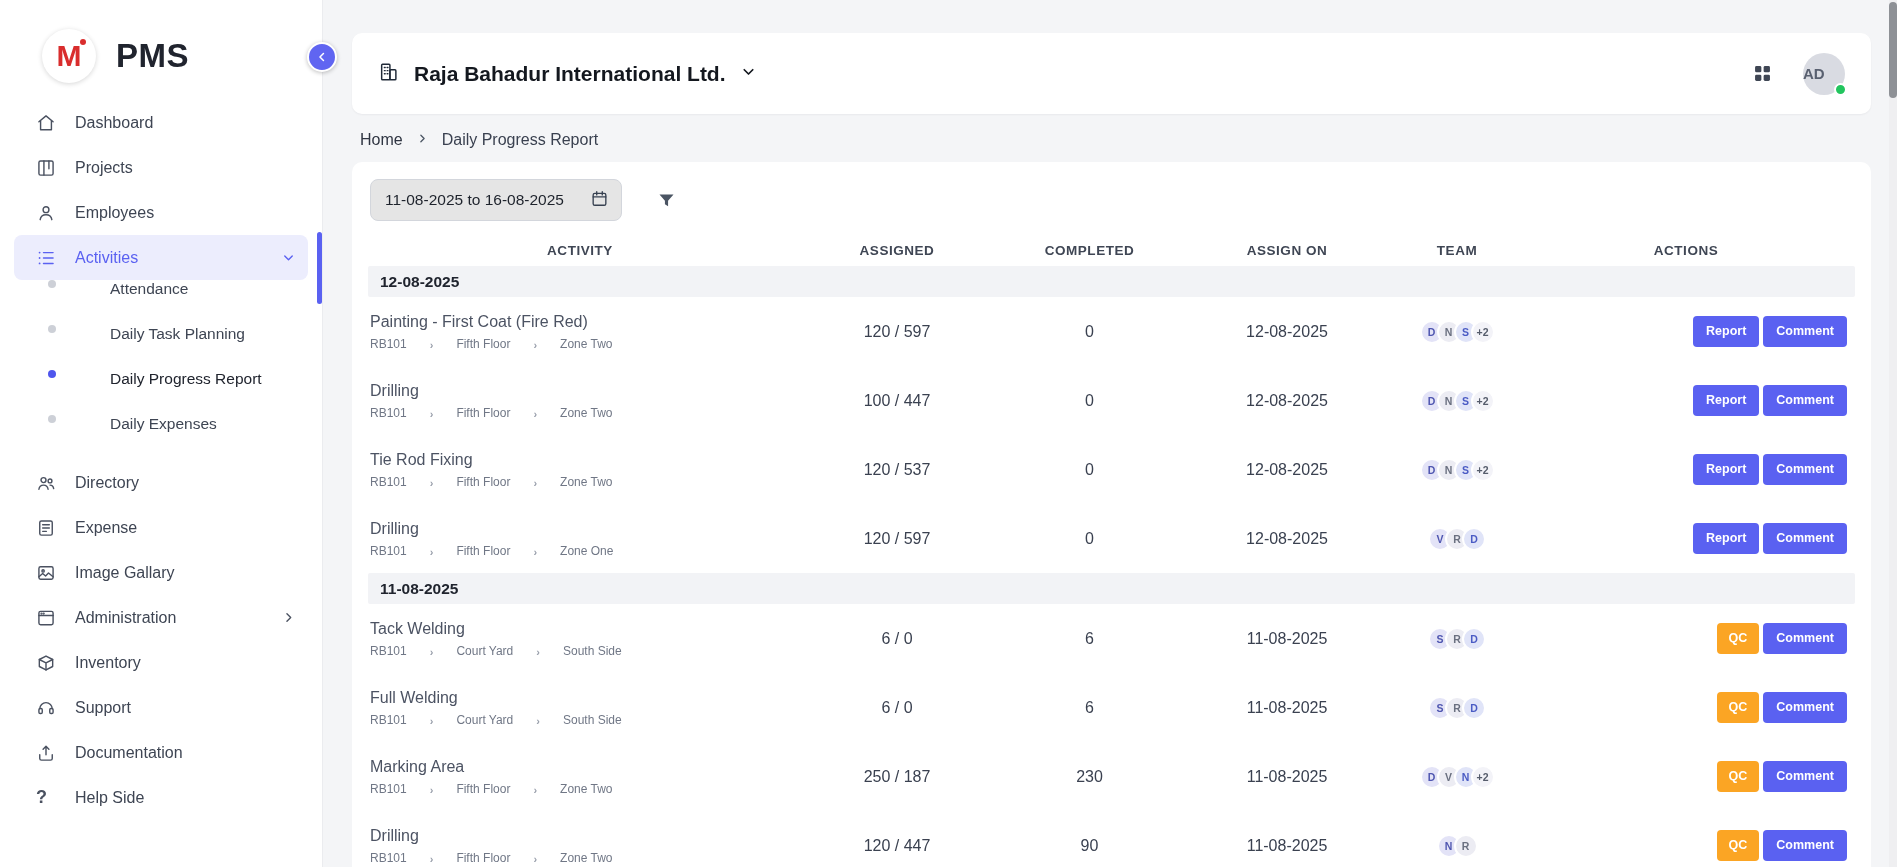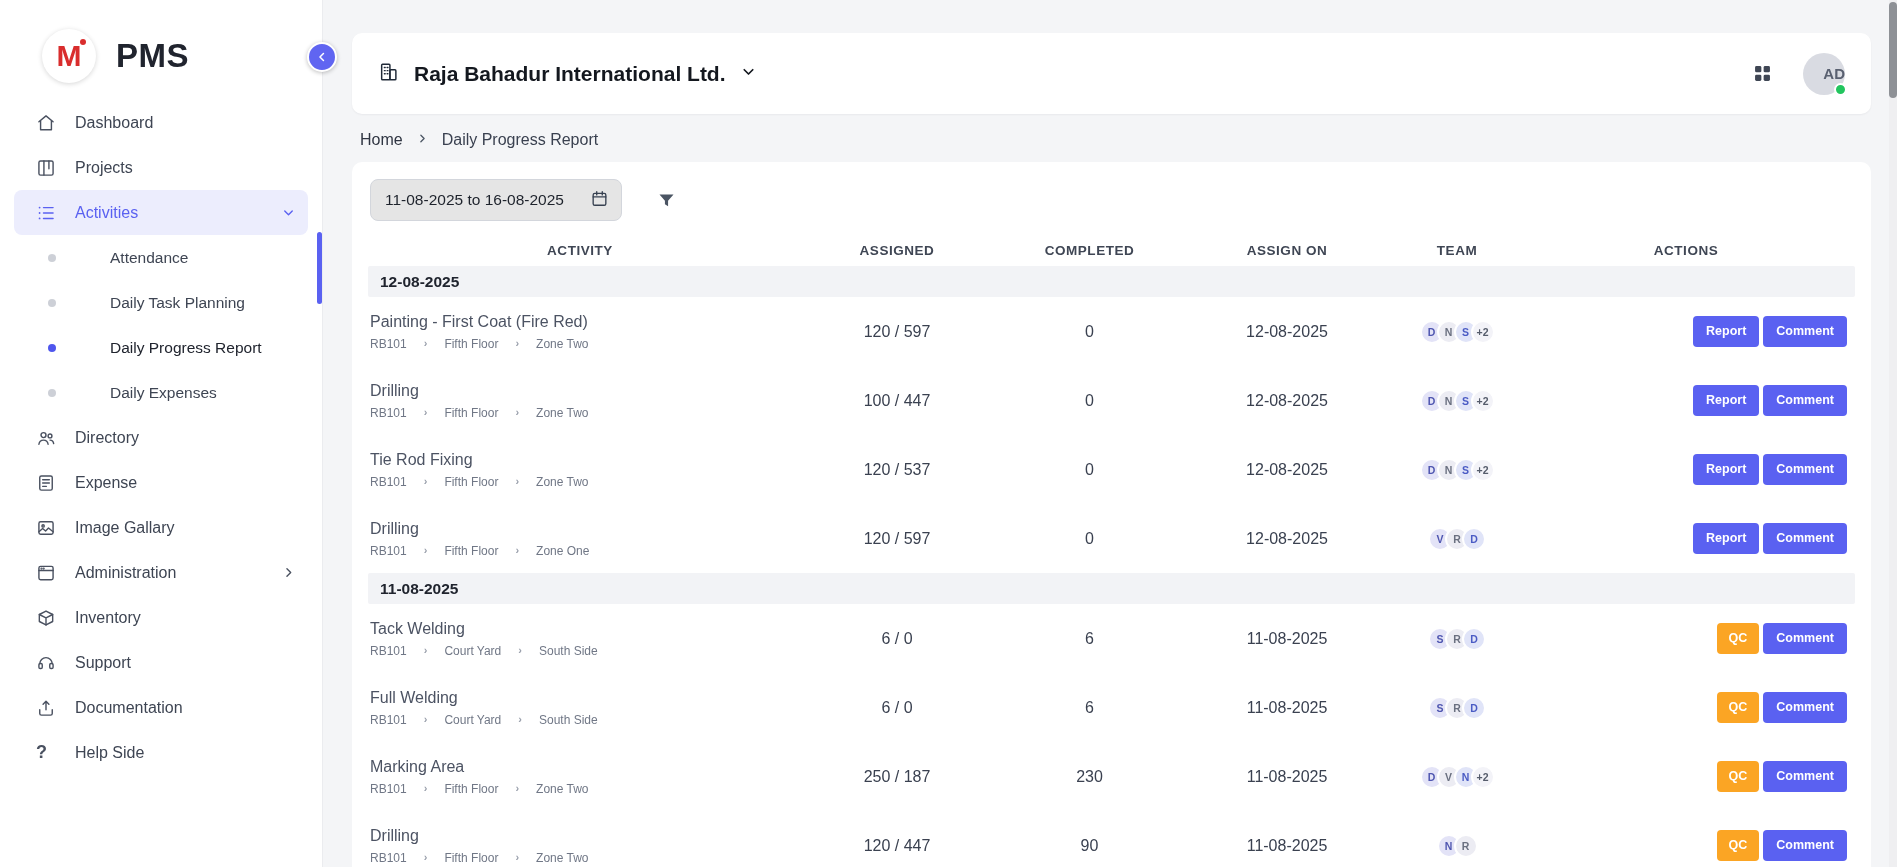--- a/index.html
+++ b/index.html
@@ -13,54 +13,54 @@
   .logo-badge::after { content:""; position:absolute; top:10px; right:10px; width:6px; height:6px; border-radius:50%; background:#D92D2D; }
   .logo-text { font-size:33px; font-weight:700; color:#20242E; letter-spacing:.5px; }
   .collapse-btn { position:absolute; top:42px; right:-15px; width:30px; height:30px; border-radius:50%; background:#6065F1; border:2px solid #fff; color:#fff; display:flex; align-items:center; justify-content:center; cursor:pointer; box-shadow:0 1px 4px rgba(0,0,0,.25); z-index:9; }
   .nav { padding:17px 14px 0 14px; }
   .nav-item { display:flex; align-items:center; gap:19px; height:45px; padding:0 12px 0 22px; border-radius:8px; color:#3E4553; font-size:16px; font-weight:500; cursor:pointer; }
   .nav-item.active { background:#ECEDFD; color:#5A61F1; }
   .nav-icon { display:flex; color:#4A5160; flex-shrink:0; }
   .nav-item.active .nav-icon { color:#5A61F1; }
   .chev { margin-left:auto; display:flex; color:#5A61F1; }
   .chev.gray { color:#4A5160; }
-  .sub-item { display:flex; align-items:center; height:45px; padding-left:34px; gap:54px; font-size:15.5px; color:#3E4553; cursor:pointer; }
+  .sub-item { display:flex; align-items:flex-start; height:45px; padding-left:34px; gap:54px; font-size:15.5px; color:#3E4553; cursor:pointer; }
   .bullet { width:8px; height:8px; border-radius:50%; background:#CDD0D7; flex-shrink:0; }
   .sub-item.active { color:#20242E; font-weight:500; }
   .sub-item.active .bullet { background:#4F56ED; }
   .scroll-pill { position:absolute; right:0; top:232px; width:5px; height:72px; border-radius:3px; background:#5A61F1; }
   .helpdesk-glyph { width:20px; text-align:center; font-size:18px; font-weight:700; color:#4A5160; }
 
   
   .main { flex:1; padding:33px 26px 0 29px; min-width:0; }
   .topbar { background:#fff; border-radius:10px; height:81px; display:flex; align-items:center; padding:0 26px; box-shadow:0 1px 2px rgba(16,24,40,.05); }
   .company { display:flex; align-items:center; gap:14px; cursor:pointer; }
   .company-name { font-size:21px; font-weight:600; color:#14181F; }
   .topbar-right { margin-left:auto; display:flex; align-items:center; gap:30px; }
   .icon-btn { display:flex; align-items:center; justify-content:center; cursor:pointer; background:none; border:none; }
-  .avatar { width:42px; height:42px; border-radius:50%; background:#D9DBE2; color:#596070; display:flex; align-items:center; justify-content:flex-end; font-size:15px; font-weight:700; position:relative; cursor:pointer; }
+  .avatar { width:42px; height:42px; border-radius:50%; background:#D9DBE2; color:#596070; display:flex; align-items:center; justify-content:flex-start; font-size:15px; font-weight:700; position:relative; cursor:pointer; }
   .status-dot { position:absolute; bottom:-1px; right:-2px; width:13px; height:13px; border-radius:50%; background:#22C55E; border:2px solid #fff; }
 
   .breadcrumb { display:flex; align-items:center; gap:13px; margin:17px 0 13px 8px; font-size:16px; color:#2F3542; }
   .breadcrumb .crumb { cursor:pointer; }
   .breadcrumb .current { cursor:default; color:#3A4150; }
 
   .content-card { background:#fff; border-radius:10px; padding:16px 16px 0; height:900px; }
   .filter-row { display:flex; align-items:center; gap:34px; padding:2px 2px 14px; height:56px; }
   .date-input { display:flex; align-items:center; justify-content:space-between; border:1px solid #D3D6DC; border-radius:8px; height:42px; width:252px; padding:0 12px 0 14px; font-size:15.5px; color:#1E232C; cursor:text; background:#e5e5e5; }
 
   
   .table { --cols:424px 210px 175px 220px 120px 1fr; }
   .thead { display:grid; grid-template-columns:var(--cols); align-items:center; height:32px; font-size:13.5px; font-weight:700; color:#3F4654; letter-spacing:.04em; }
   .thead > div { text-align:center; }
   .group-row { background:#F2F3F6; height:31px; display:flex; align-items:center; padding:0 12px; font-size:15.5px; font-weight:700; color:#20242E; border-radius:2px; }
   .trow { display:grid; grid-template-columns:var(--cols); align-items:center; height:69px; }
   .c-activity { padding-left:2px; }
   .act-title { font-size:16px; color:#4C5363; }
-  .act-path { margin-top:6px; font-size:12px; color:#707786; display:flex; align-items:flex-start; gap:17px; }
+  .act-path { margin-top:6px; font-size:12px; color:#707786; display:flex; align-items:flex-end; gap:23px; }
   .pchev { color:#9AA0AC; font-size:11px; font-weight:700; }
   .c-num { text-align:center; font-size:16px; color:#3A4150; }
   .c-team { display:flex; justify-content:center; }
   .chip { width:24px; height:24px; border-radius:50%; border:2px solid #fff; margin-left:-7px; display:flex; align-items:center; justify-content:center; font-size:10.5px; font-weight:700; cursor:pointer; background:#E6E6F6; color:#5A5F8F; }
   .chip:first-child { margin-left:0; }
   .chip.v1 { background:#E3E3F7; color:#4F56B0; }
   .chip.v2 { background:#ECECF3; color:#6A7080; }
   .chip.v3 { background:#E0E4F8; color:#4A5BC4; }
   .chip.more { background:#F3F3F8; color:#565D6C; }
   .c-actions { display:flex; justify-content:flex-end; gap:4px; padding-right:8px; }
@@ -101,20 +101,29 @@
       </div>
       <div class="nav-item">
         <span class="nav-icon">
             <svg width="20" height="20" viewBox="0 0 24 24" fill="none" stroke="currentColor" stroke-width="1.7" stroke-linecap="round" stroke-linejoin="round">
               <rect x="3.5" y="3.5" width="17" height="17" rx="2"></rect>
               <path d="M9.5 3.5v17M15.5 3.5v9.5"></path>
             </svg>
           </span>
         <span>Projects</span>
       </div>
+      <div class="nav-item">
+        <span class="nav-icon">
+            <svg width="20" height="20" viewBox="0 0 24 24" fill="none" stroke="currentColor" stroke-width="1.7" stroke-linecap="round" stroke-linejoin="round">
+              <circle cx="12" cy="8" r="3.5"></circle>
+              <path d="M5 20c.5-4 3.5-6 7-6s6.5 2 7 6"></path>
+            </svg>
+          </span>
+        <span>Employees</span>
+      </div>
 
       <div class="nav-item active">
         <span class="nav-icon">
             <svg width="20" height="20" viewBox="0 0 24 24" fill="none" stroke="currentColor" stroke-width="1.7" stroke-linecap="round" stroke-linejoin="round">
               <path d="M9 5.5h11.5M9 12h11.5M9 18.5h11.5"></path>
               <circle cx="4.3" cy="5.5" r="1.1" fill="currentColor" stroke="none"></circle>
               <circle cx="4.3" cy="12" r="1.1" fill="currentColor" stroke="none"></circle>
               <circle cx="4.3" cy="18.5" r="1.1" fill="currentColor" stroke="none"></circle>
             </svg>
           </span>

